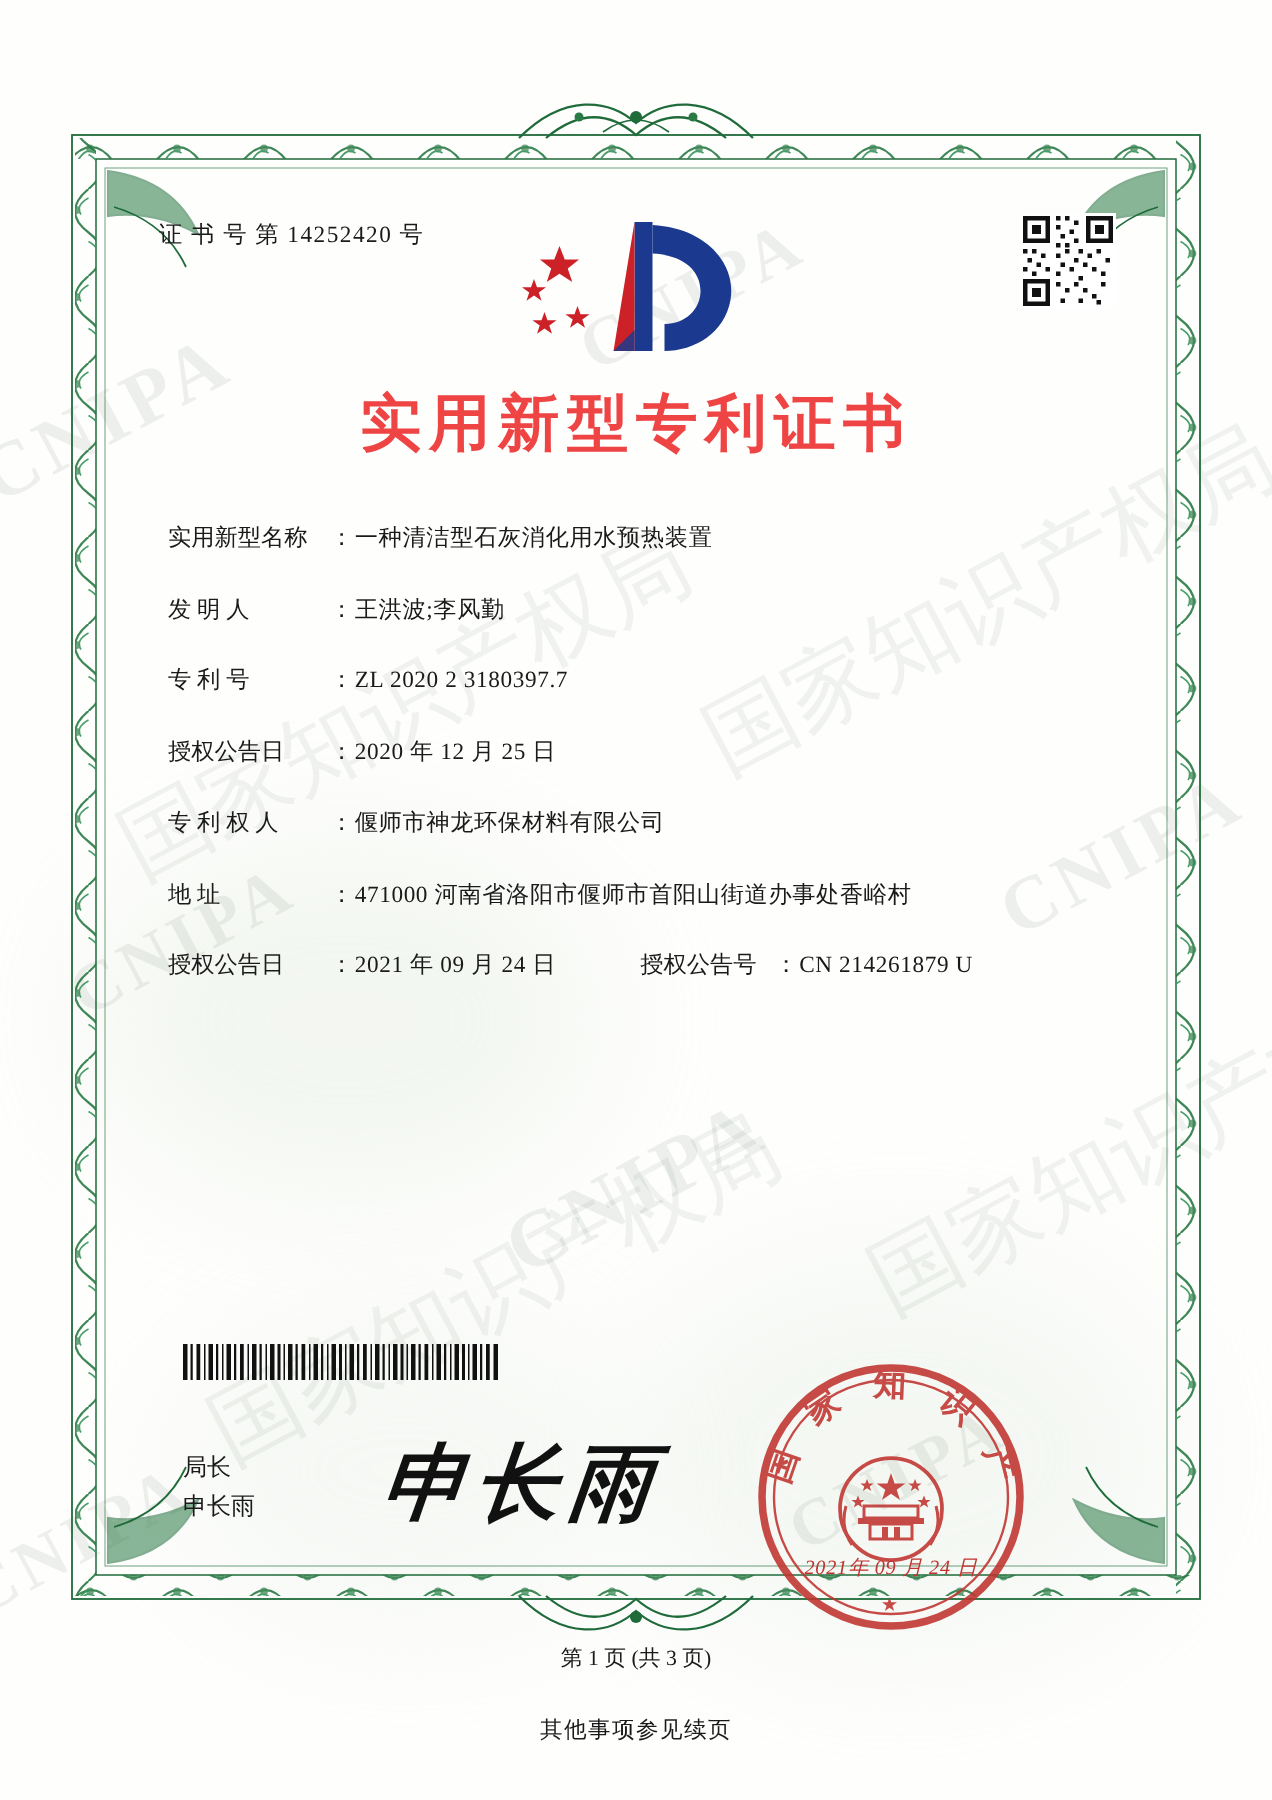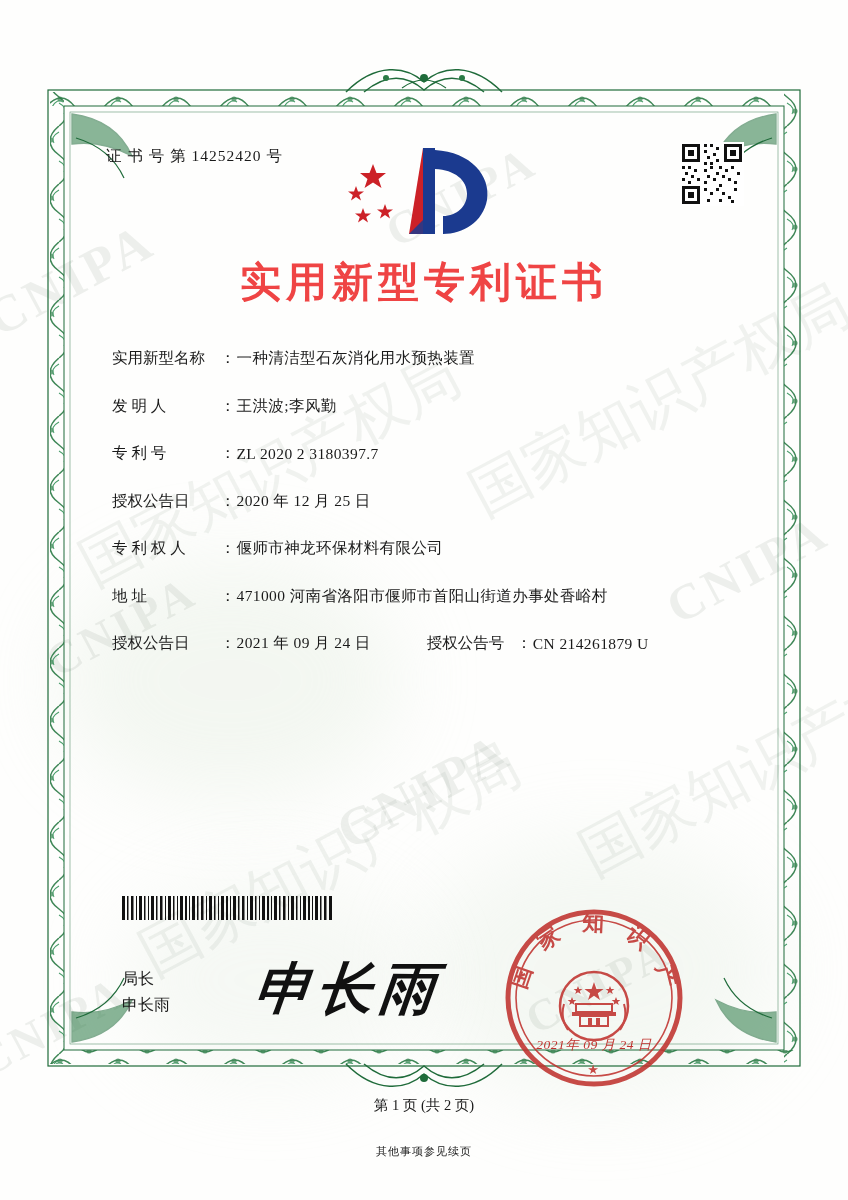--- a/index.html
+++ b/index.html
@@ -224,21 +224,21 @@
     text-align: center;
     font-size: 14.5px;
   }
 
   .footer-note {
     position: absolute;
     left: 0;
     right: 0;
     top: 1144px;
     text-align: center;
-    font-size: 11px;
+    font-size: 15px;
     letter-spacing: 1px;
   }
 </style>
 </head>
 <body>
 
 <div class="page">
 
   <div class="watermark-layer">
     <div class="tint tint-1"></div>
@@ -545,18 +545,18 @@
             <path d="M-30 -2 q-4 14 4 26" fill="none" stroke="#c0332f" stroke-width="2"></path>
             <path d="M30 -2 q4 14 -4 26" fill="none" stroke="#c0332f" stroke-width="2"></path>
           </g>
 
           <text x="96" y="172" text-anchor="middle" font-family="'Liberation Serif', serif" font-size="13" fill="#c0332f" letter-spacing="2">★</text>
         </g>
       </svg>
     </div>
     <div class="seal-date">2021年 09 月 24 日</div>
 
-    <div class="page-num">第 1 页 (共 2 页)</div>
+    <div class="page-num">第 1 页 (共 3 页)</div>
 
     <div class="footer-note">其他事项参见续页</div>
 
   </div>
 </div>
 
 </body></html>

